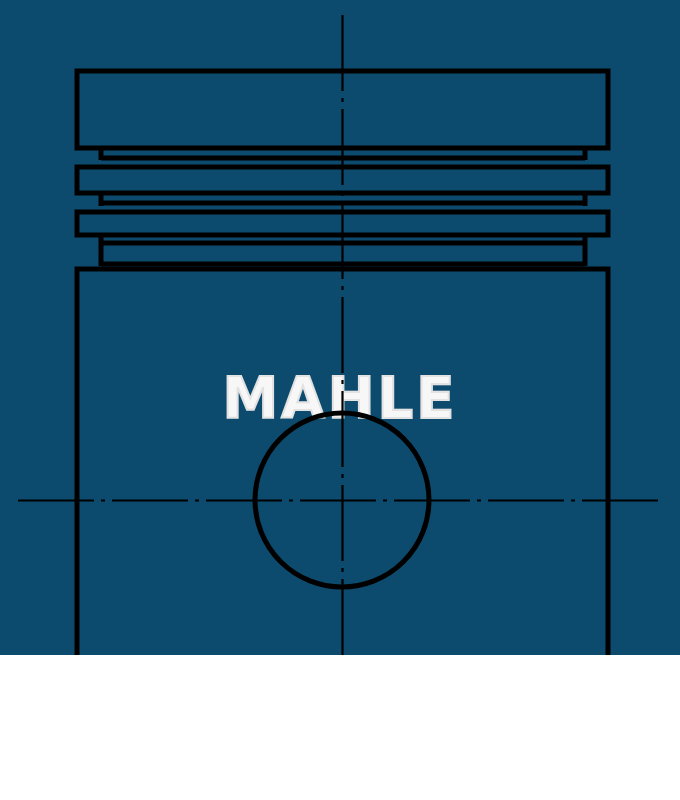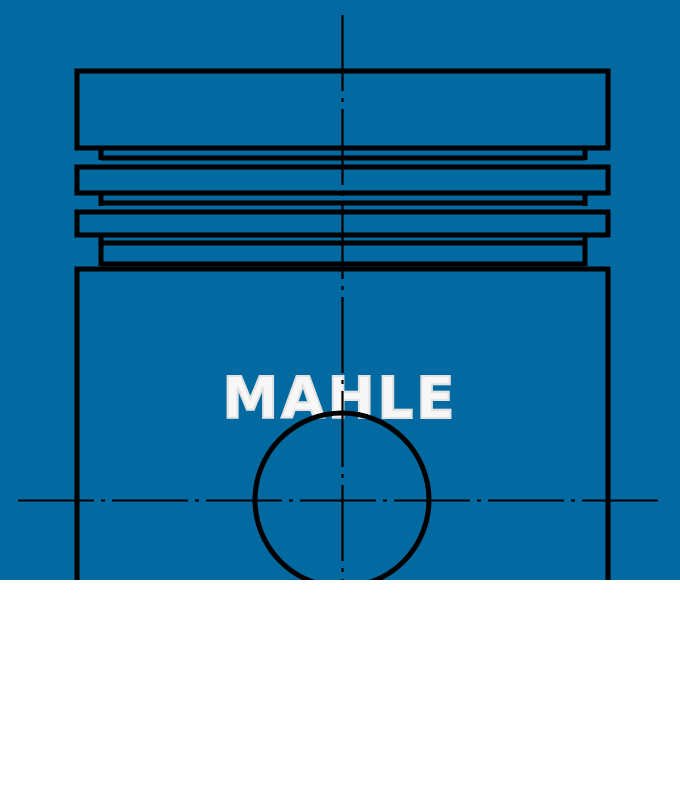--- a/index.html
+++ b/index.html
@@ -4,22 +4,22 @@
 <style>
   html, body {
     margin: 0;
     padding: 0;
     background: #ffffff;
     font-family: "DejaVu Sans", "Liberation Sans", sans-serif;
   }
   #stage {
     position: relative;
     width: 680px;
-    height: 580px;
-    background: #0369a1;
+    height: 655px;
+    background: #0c4a6e;
     overflow: hidden;
   }
   #watermark {
     position: absolute;
     left: 340px;
     top: 398px;
     transform: translate(-50%, -50%) scaleY(1.02);
     font-family: "DejaVu Sans", "Liberation Sans", sans-serif;
     font-weight: bold;
     font-size: 56px;

